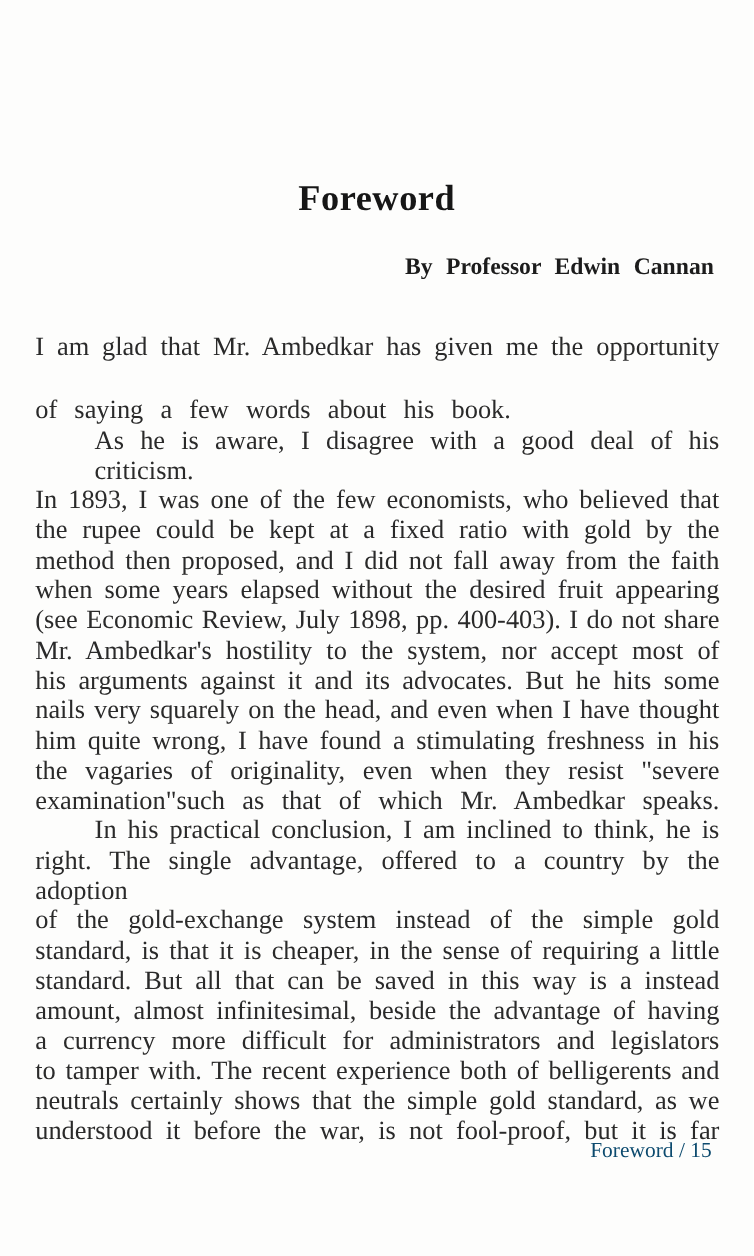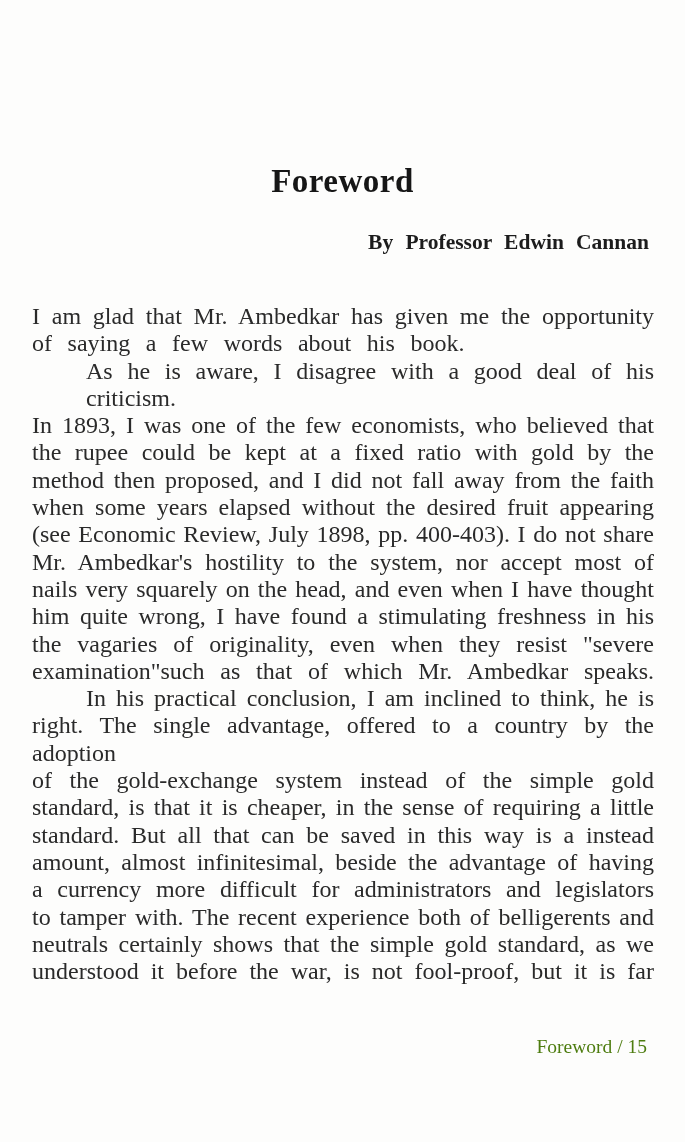--- a/index.html
+++ b/index.html
@@ -50,47 +50,49 @@
     text-align-last: justify;
     white-space: normal;
     word-spacing: 0.06em;
   }
   .line.indent {
     padding-left: 54px;
   }
   .line.lastline {
     text-align-last: left;
     word-spacing: 0.40em;
+    margin-top: 30px;
   }
   .page-footer {
     position: absolute;
     top: 1036px;
     right: 38px;
     font-size: 19.5px;
-    color: #4d7c0f;
+    color: #0c4a6e;
   }
 </style>
 </head>
 <body>
 
 <div class="page">
   <div class="page-title">Foreword</div>
 
   <div class="byline">By Professor Edwin Cannan</div>
 
   <div class="body-text">
       <div class="line">I am glad that Mr. Ambedkar has given me the opportunity</div>
       <div class="line lastline">of saying a few words about his book.</div>
       <div class="line indent">As he is aware, I disagree with a good deal of his criticism.</div>
       <div class="line">In 1893, I was one of the few economists, who believed that</div>
       <div class="line">the rupee could be kept at a fixed ratio with gold by the</div>
       <div class="line">method then proposed, and I did not fall away from the faith</div>
       <div class="line">when some years elapsed without the desired fruit appearing</div>
       <div class="line">(see Economic Review, July 1898, pp. 400-403). I do not share</div>
       <div class="line">Mr. Ambedkar's hostility to the system, nor accept most of</div>
+      <div class="line">his arguments against it and its advocates. But he hits some</div>
       <div class="line">nails very squarely on the head, and even when I have thought</div>
       <div class="line">him quite wrong, I have found a stimulating freshness in his</div>
       <div class="line">the vagaries of originality, even when they resist "severe</div>
       <div class="line">examination"such as that of which Mr. Ambedkar speaks.</div>
       <div class="line indent">In his practical conclusion, I am inclined to think, he is</div>
       <div class="line">right. The single advantage, offered to a country by the adoption</div>
       <div class="line">of the gold-exchange system instead of the simple gold</div>
       <div class="line">standard, is that it is cheaper, in the sense of requiring a little</div>
       <div class="line">standard. But all that can be saved in this way is a instead</div>
       <div class="line">amount, almost infinitesimal, beside the advantage of having</div>

